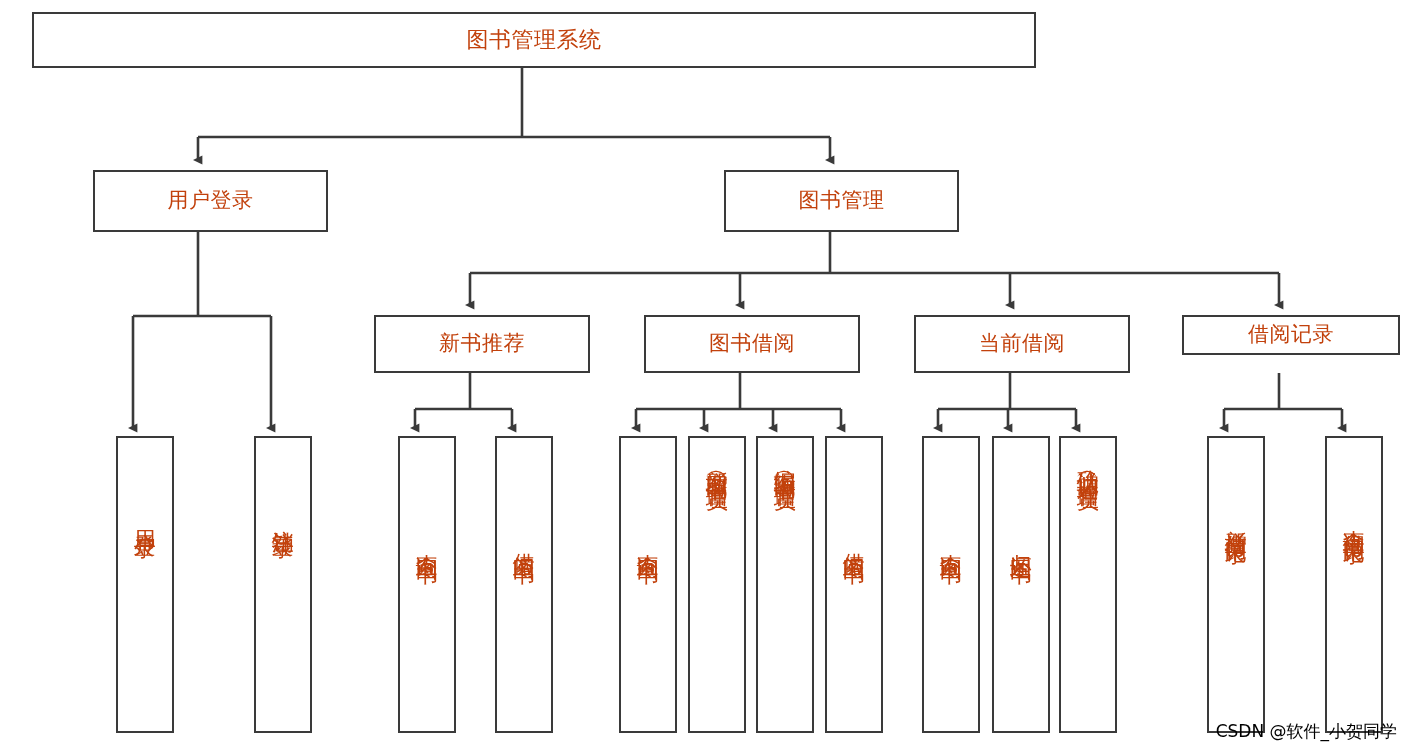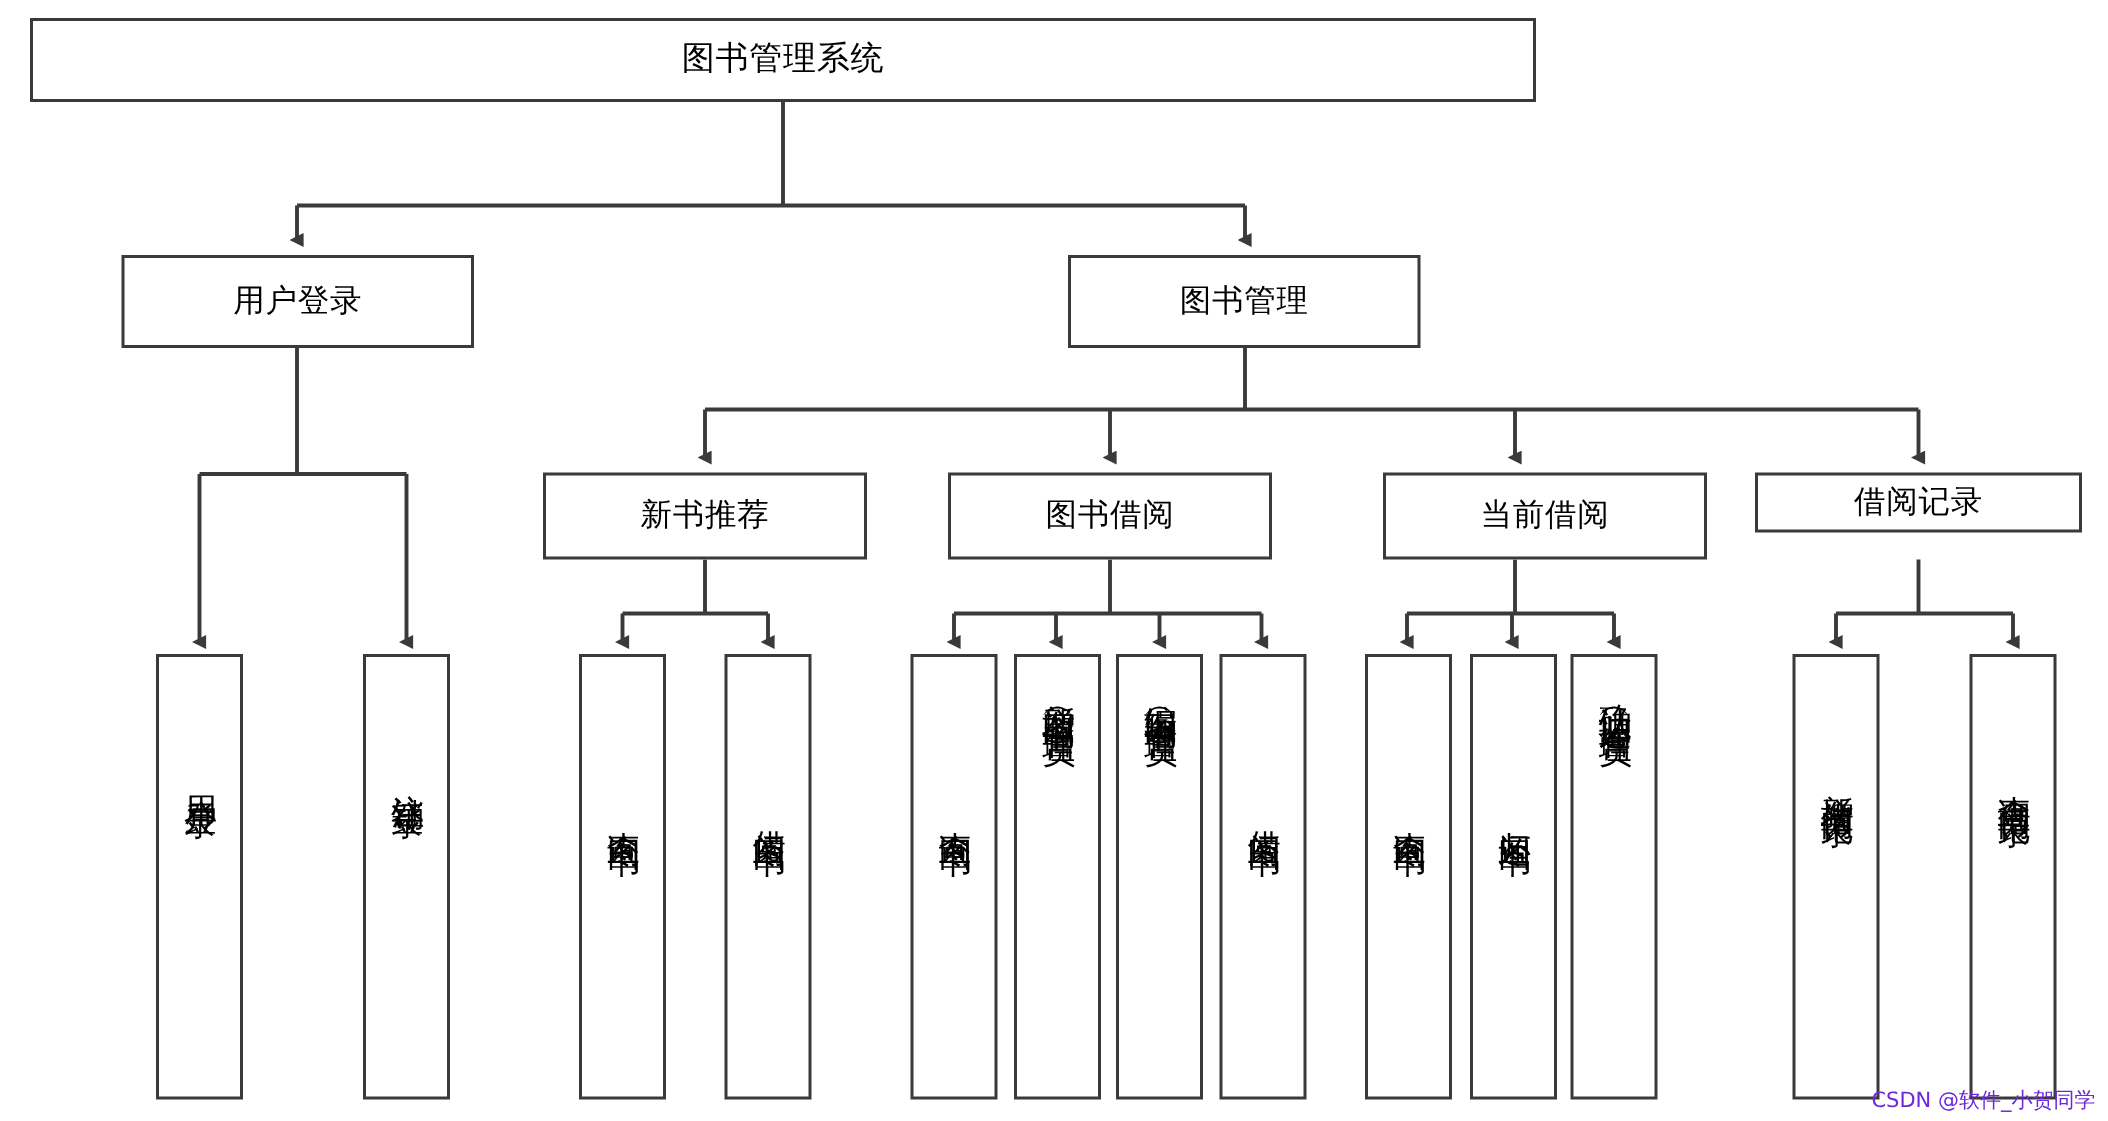--- a/index.html
+++ b/index.html
@@ -28,21 +28,22 @@
     pointer-events: none;
   }
   .node {
     position: absolute;
     box-sizing: border-box;
     background: #ffffff;
     border: 2px solid #3a3a3a;
     display: flex;
     align-items: center;
     justify-content: center;
-    color: #000000;
+    color: #c2410c;
+    margin-left: 12px;
   }
   .node-label {
     display: block;
     text-align: center;
     letter-spacing: 0.5px;
   }
   .node.horizontal .node-label {
     font-size: 21px;
     line-height: 1.1;
     white-space: nowrap;
@@ -65,22 +66,22 @@
   .node.vertical.mid .node-label {
     margin-top: 60px;
   }
   .node.vertical.midshort .node-label {
     margin-top: 84px;
   }
   .watermark {
     position: absolute;
     right: 8px;
     bottom: 4px;
-    font-size: 14px;
-    color: #6d28d9;
+    font-size: 17px;
+    color: #000000;
     white-space: nowrap;
     font-family: "DejaVu Sans", "Liberation Sans", sans-serif;
   }
 </style>
 </head>
 <body>
 
 <div id="diagram-root">
 
   <svg class="edges" viewBox="0 0 1405 747">
@@ -143,21 +144,21 @@
   <div class="node horizontal" style="left:712px; top:170px; width:235px; height:62px;">
     <span class="node-label">图书管理</span>
   </div>
 
   <div class="node horizontal" style="left:362px; top:315px; width:216px; height:58px;">
     <span class="node-label">新书推荐</span>
   </div>
   <div class="node horizontal" style="left:632px; top:315px; width:216px; height:58px;align-items:center;">
     <span class="node-label">图书借阅</span>
   </div>
-  <div class="node horizontal" style="left:922px; top:315px; width:216px; height:58px;">
+  <div class="node horizontal" style="left:902px; top:315px; width:216px; height:58px;">
     <span class="node-label">当前借阅</span>
   </div>
   <div class="node horizontal" style="left:1170px; top:315px; width:218px; height:40px;">
     <span class="node-label">借阅记录</span>
   </div>
 
   <div class="node vertical mid" style="left:104px; top:436px; width:58px; height:297px;">
     <span class="node-label">用户登录</span>
   </div>
   <div class="node vertical mid" style="left:242px; top:436px; width:58px; height:297px;">

